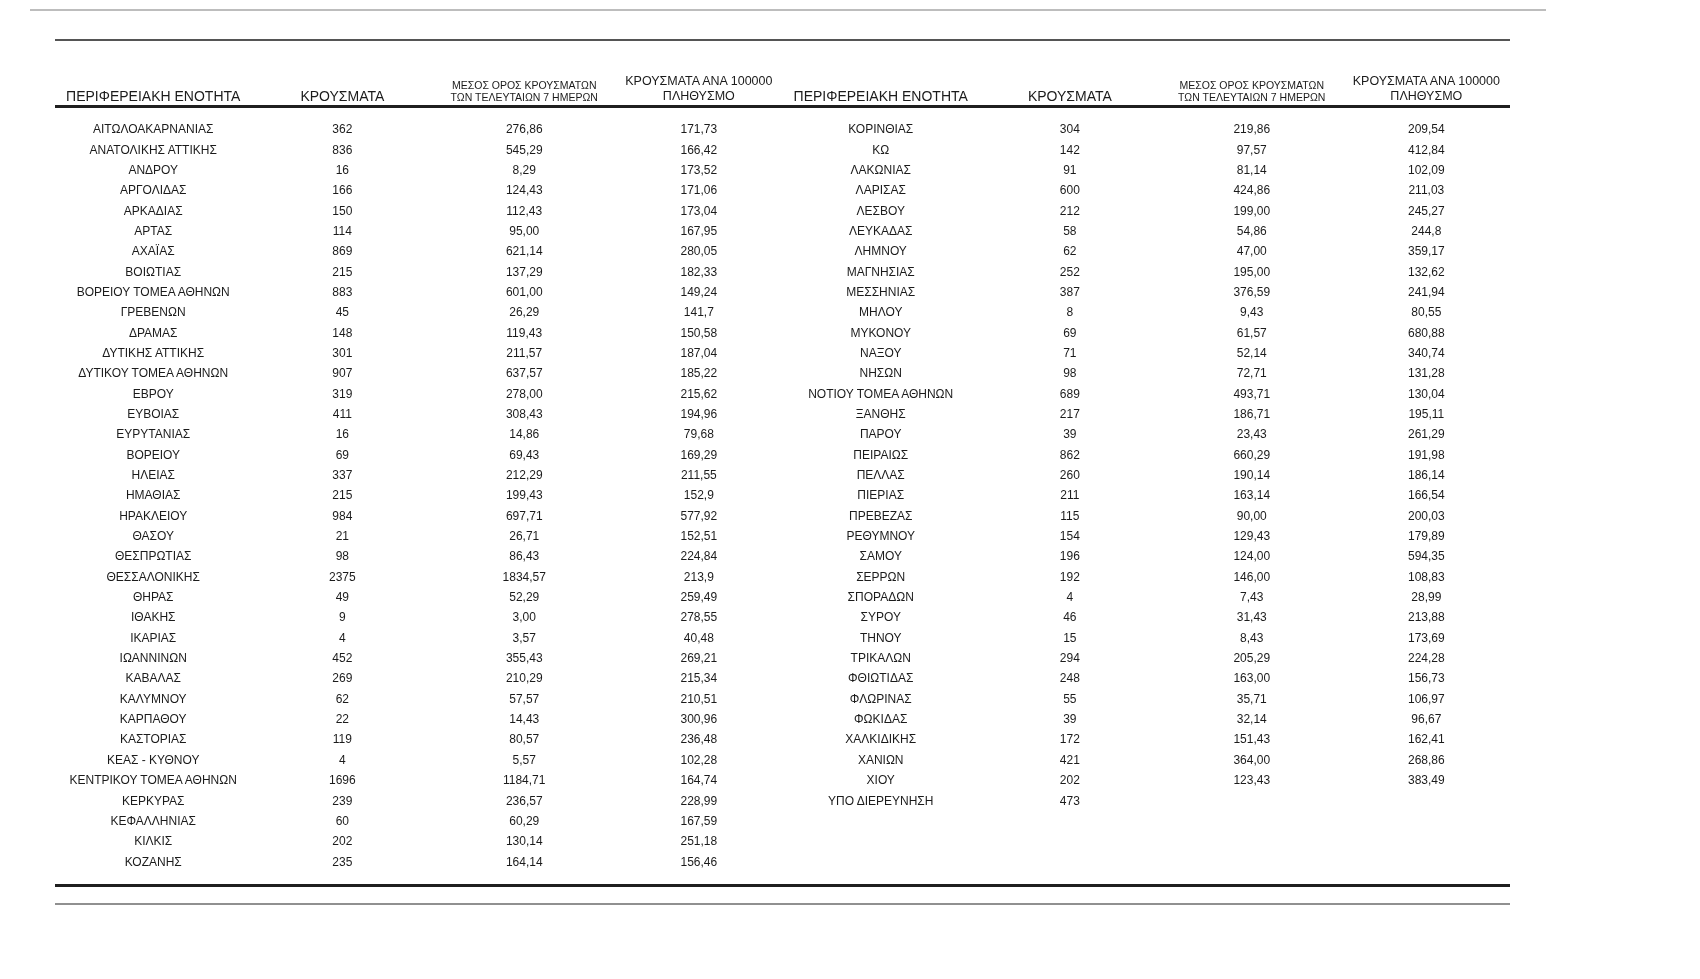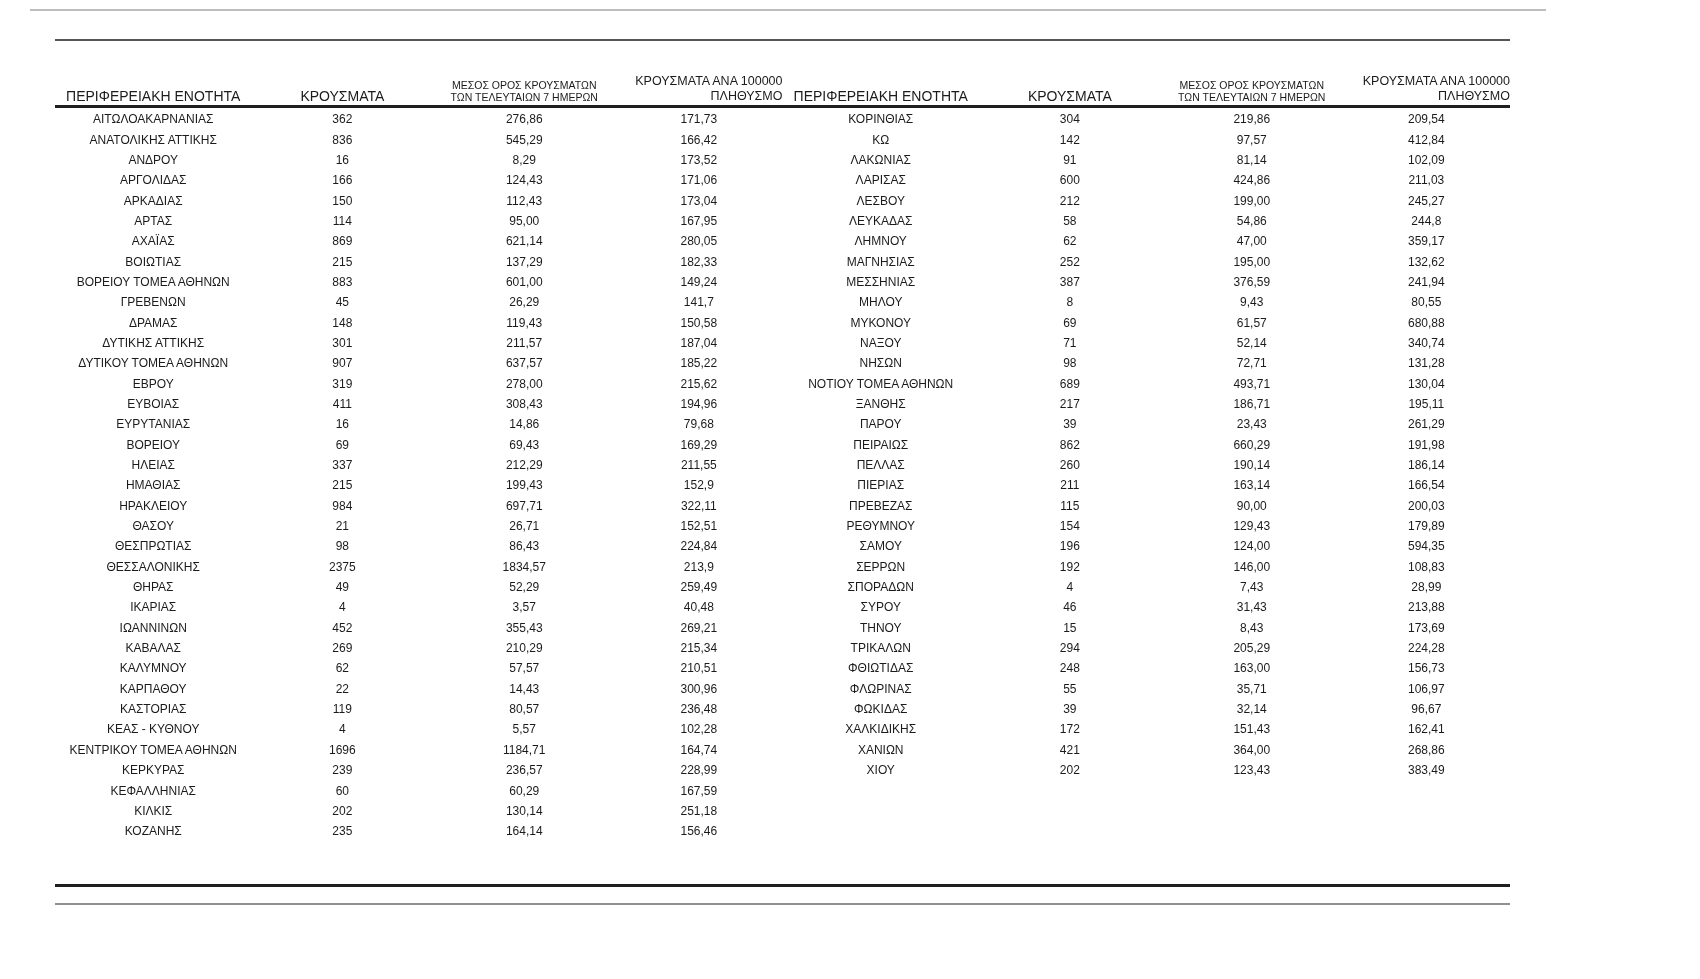--- a/index.html
+++ b/index.html
@@ -18,23 +18,23 @@
 
   .tables { position:absolute; left:55px; top:52px; width:1455px; display:flex; }
   .half { width:50%; }
 
   .thead {
     display:grid; grid-template-columns:27% 25% 25% 23%;
     align-items:end; height:53px; box-sizing:border-box; padding-bottom:2px;
   }
   .th { text-align:center; font-size:14px; line-height:13px; white-space:nowrap; }
   .th.small { font-size:10.5px; line-height:12px; }
-  .th.big   { font-size:12.5px; line-height:14.5px;text-align:right; }
-
-  .tbody { padding-top:4px; }
+  .th.big   { font-size:12.5px; line-height:14.5px; }
+
+  .tbody { padding-top:14px; }
   .row { display:grid; grid-template-columns:27% 25% 25% 23%; height:20.35px; align-items:center; }
   .cell { text-align:center; font-size:12px; line-height:20px; white-space:nowrap; }
 </style>
 </head>
 <body>
 
 <div class="page">
 
   <div class="rule rule-top"></div>
   <div class="rule rule-mid"></div>
@@ -169,21 +169,21 @@
           <div class="row">
             <div class="cell">ΗΜΑΘΙΑΣ</div>
             <div class="cell">215</div>
             <div class="cell">199,43</div>
             <div class="cell">152,9</div>
           </div>
           <div class="row">
             <div class="cell">ΗΡΑΚΛΕΙΟΥ</div>
             <div class="cell">984</div>
             <div class="cell">697,71</div>
-            <div class="cell">322,11</div>
+            <div class="cell">577,92</div>
           </div>
           <div class="row">
             <div class="cell">ΘΑΣΟΥ</div>
             <div class="cell">21</div>
             <div class="cell">26,71</div>
             <div class="cell">152,51</div>
           </div>
           <div class="row">
             <div class="cell">ΘΕΣΠΡΩΤΙΑΣ</div>
             <div class="cell">98</div>
@@ -194,20 +194,26 @@
             <div class="cell">ΘΕΣΣΑΛΟΝΙΚΗΣ</div>
             <div class="cell">2375</div>
             <div class="cell">1834,57</div>
             <div class="cell">213,9</div>
           </div>
           <div class="row">
             <div class="cell">ΘΗΡΑΣ</div>
             <div class="cell">49</div>
             <div class="cell">52,29</div>
             <div class="cell">259,49</div>
+          </div>
+          <div class="row">
+            <div class="cell">ΙΘΑΚΗΣ</div>
+            <div class="cell">9</div>
+            <div class="cell">3,00</div>
+            <div class="cell">278,55</div>
           </div>
           <div class="row">
             <div class="cell">ΙΚΑΡΙΑΣ</div>
             <div class="cell">4</div>
             <div class="cell">3,57</div>
             <div class="cell">40,48</div>
           </div>
           <div class="row">
             <div class="cell">ΙΩΑΝΝΙΝΩΝ</div>
             <div class="cell">452</div>
@@ -482,17 +488,23 @@
             <div class="cell">421</div>
             <div class="cell">364,00</div>
             <div class="cell">268,86</div>
           </div>
           <div class="row">
             <div class="cell">ΧΙΟΥ</div>
             <div class="cell">202</div>
             <div class="cell">123,43</div>
             <div class="cell">383,49</div>
           </div>
+          <div class="row">
+            <div class="cell">ΥΠΟ ΔΙΕΡΕΥΝΗΣΗ</div>
+            <div class="cell">473</div>
+            <div class="cell"></div>
+            <div class="cell"></div>
+          </div>
         </div>
     </section>
 
   </div>
 </div>
 
 </body></html>

